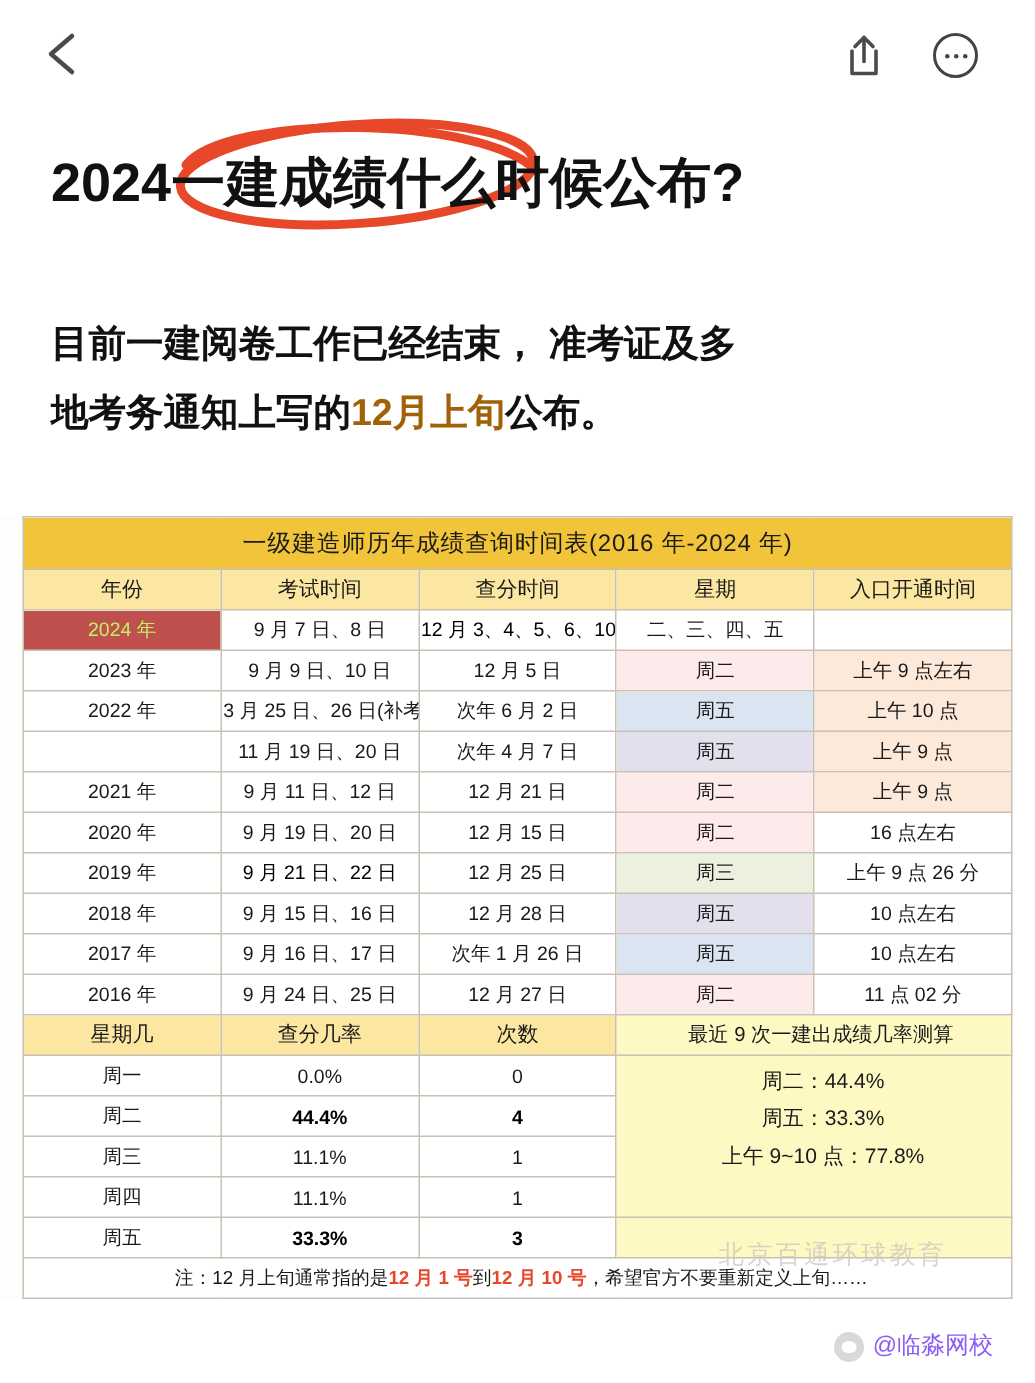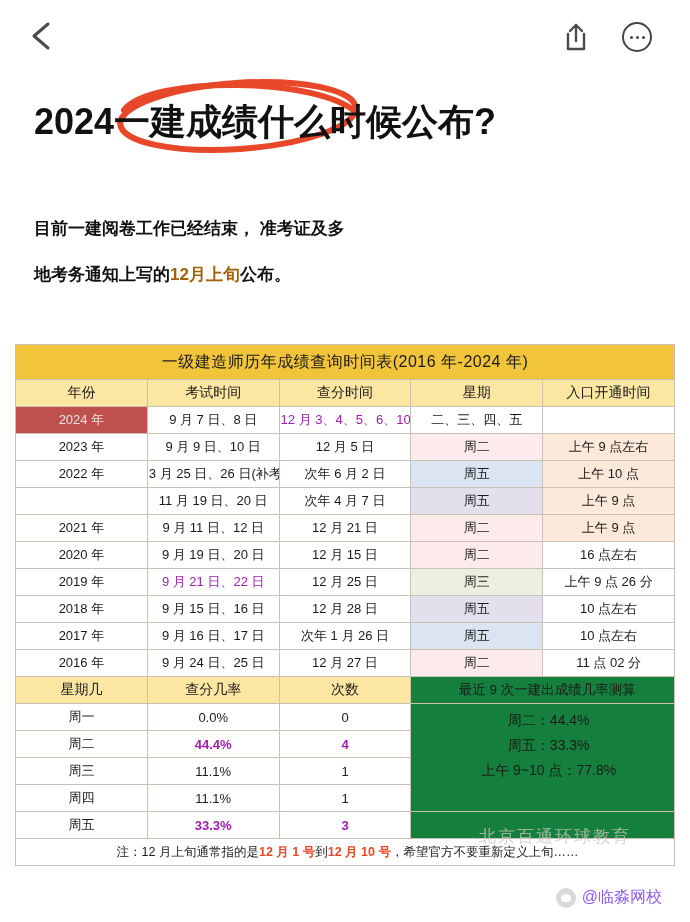--- a/index.html
+++ b/index.html
@@ -82,21 +82,21 @@
     width: 260px;
     height: 86px;
     z-index: 1;
     pointer-events: none;
   }
 
   
   .para {
     padding: 0 34px;
     margin-top: 60px;
-    font-size: 17px;
+    font-size: 25px;
     font-weight: bold;
     line-height: 46px;
     color: #111;
   }
   .para .hl { color: #a16207; }
 
   
   .tablecard {
     margin-top: 46px;
     width: 674px;
@@ -128,29 +128,29 @@
     letter-spacing: 0.5px;
     height: 30px !important;
   }
   .hdr {
     background: #fbe6a2;
     font-weight: bold;
     font-size: 14px;
   }
   .yr { font-weight: bold; }
   .row2024 td { font-weight: bold; }
-  .c-red { color: #a21caf; }
+  .c-red { color: #000000; }
   .c-dark { color: #1a1a1a; }
-  .bg-y2024 { background: #c0504d; color: #e5e5e5; font-weight: bold; }
+  .bg-y2024 { background: #c0504d; color: #bef264; font-weight: bold; }
   .bg-pink { background: #fdeaea; }
   .bg-peach { background: #fde9d9; }
   .bg-lav { background: #e4dfec; }
   .bg-green { background: #ebf1de; }
   .bg-white { background: #ffffff; }
-  .bg-cream { background: #15803d; }
+  .bg-cream { background: #fef9c3; }
   .bg-grayb { background: #dbe5f1; }
 
   .sub-hdr { background: #fbe6a2; font-weight: bold; font-size: 14px; }
   .note {
     font-size: 12.5px;
     text-align: left;
     padding-left: 6px !important;
   }
   .note .hl { color: #e8482a; font-weight: bold; }
   .calcbox { text-align: left; padding-left: 10px !important; font-size: 13.5px; }

